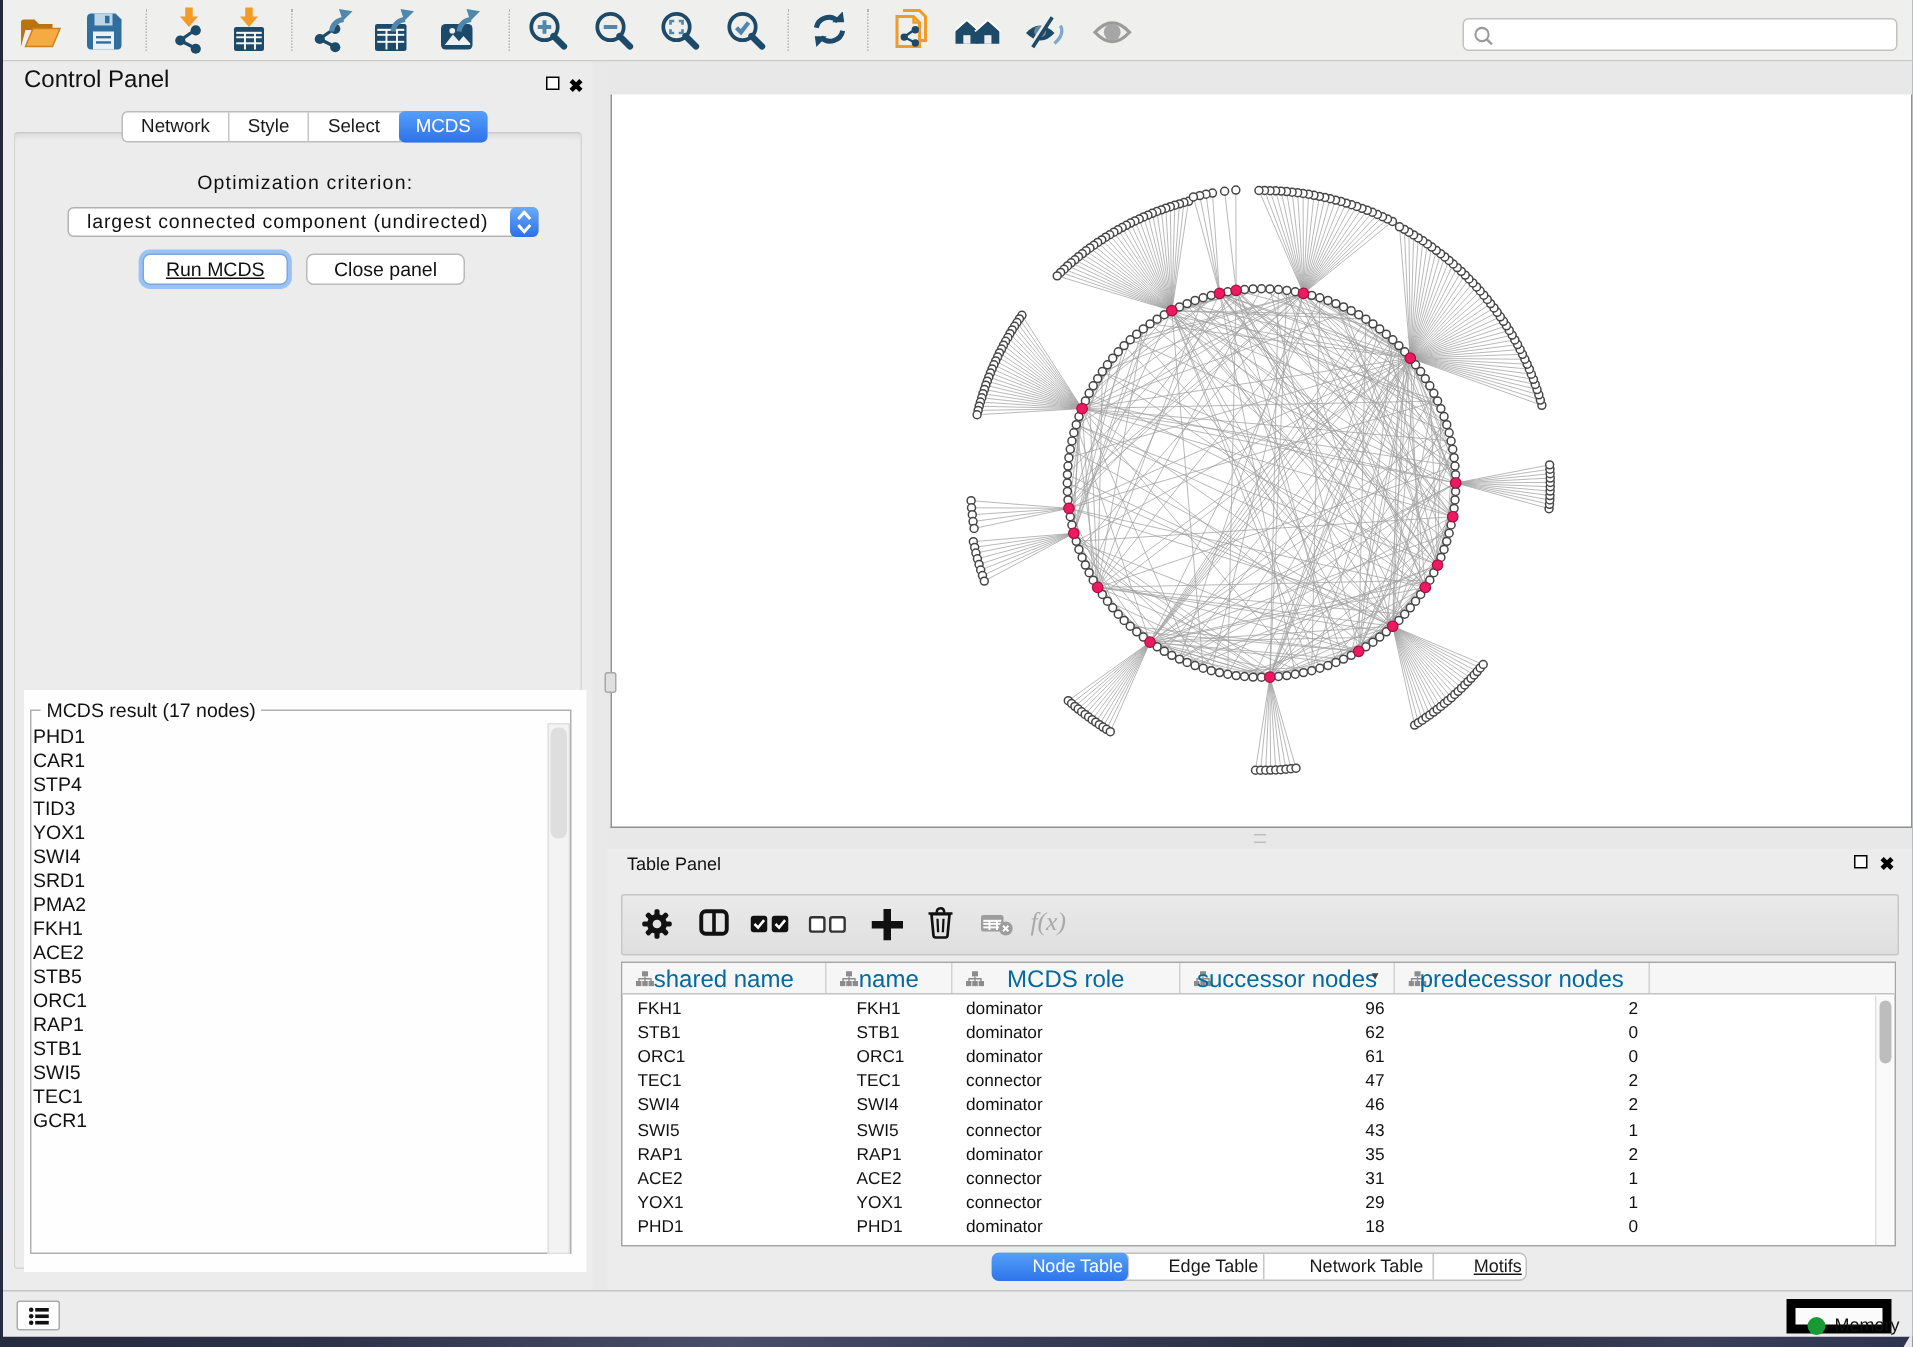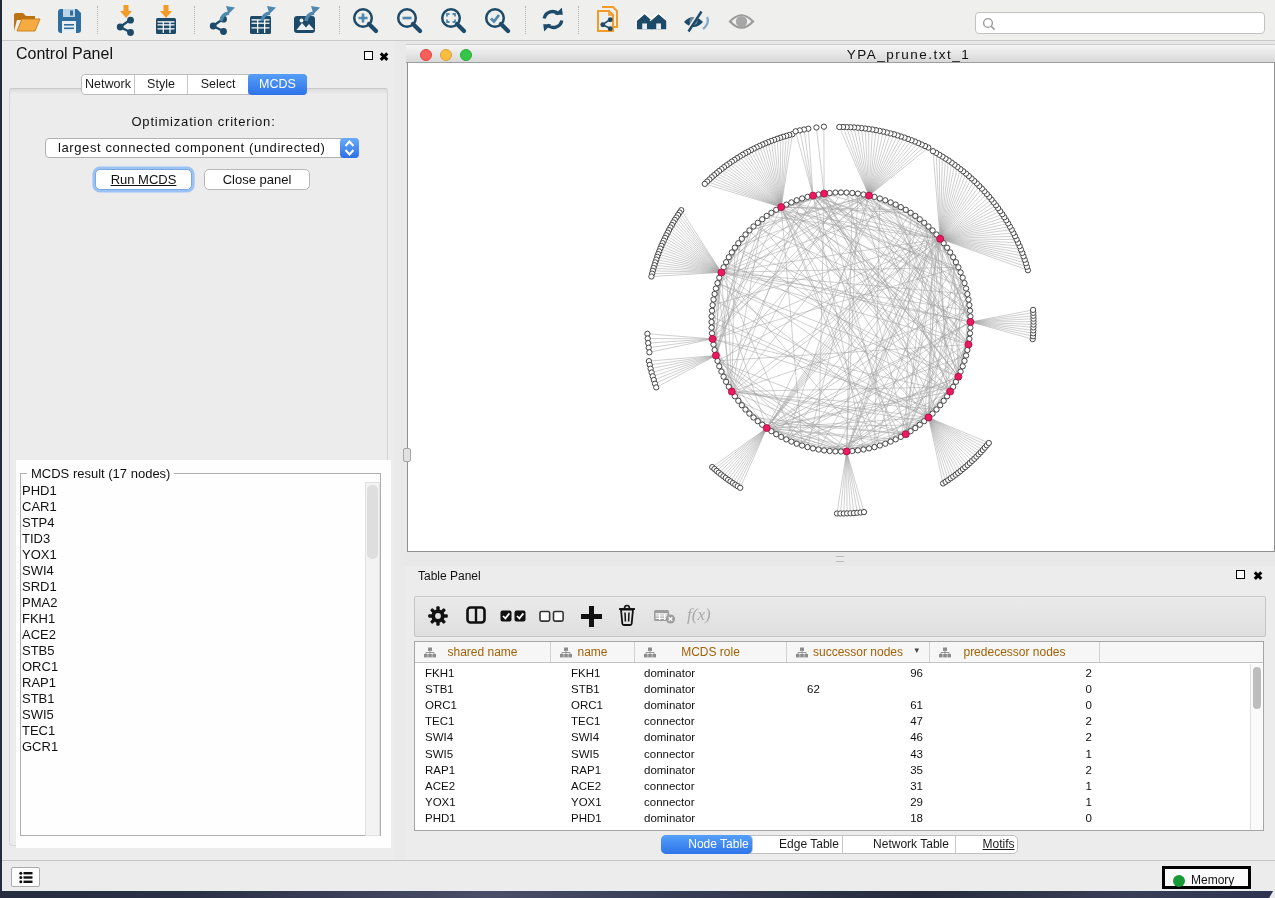--- a/index.html
+++ b/index.html
@@ -64,36 +64,36 @@
   border-left:1px solid #909090; border-right:1px solid #909090; border-bottom:1px solid #909090; }
 
 
 #tpanel { left:405px; top:566px; width:870px; height:294px; background:#ececec; }
 #tpanel .ptitle { position:absolute; left:13px; top:3px; font-size:12px; color:#111; }
 #ttoolbar { position:absolute; left:9px; top:30px; width:852px; height:41px;
   background:linear-gradient(#eaeaea,#dfdfdf); border:1px solid #c6c6c6; border-radius:2px; }
 #ttable { position:absolute; left:9px; top:75px; width:850px; height:190px; background:#fff; border:1px solid #a5a5a5; }
 #thead { position:absolute; left:0; top:0; width:848px; height:21px; background:#f6f6f6; border-bottom:1px solid #c4c4c4; }
 #thead .hcell { position:absolute; top:0; height:20px; border-right:1px solid #d2d2d2; }
-#thead .htxt { position:absolute; top:3px; width:100%; text-align:center; font-size:12px; color:#a16207; }
+#thead .htxt { position:absolute; top:3px; width:100%; text-align:center; font-size:16px; color:#0369a1; }
 .trow { position:absolute; font-size:11.5px; color:#111; height:16px; line-height:16px; }
 #tscroll { position:absolute; right:1px; top:22px; width:12px; height:166px; background:#fafafa; border-left:1px solid #e0e0e0; }
 #tthumb { position:absolute; left:2px; top:3px; width:8px; height:42px; background:#bdbdbd; border-radius:4px; }
 #ttabs { position:absolute; left:256px; top:269px; height:19px; display:flex;
   background:#fff; border:1px solid #c0c0c0; border-radius:5px; }
 #ttabs .tab { font-size:12px; color:#1a1a1a; text-align:center; line-height:17px; border-right:1px solid #c6c6c6;padding-left:24px; }
 #ttabs .tab:last-child { border-right:none;text-decoration:underline; }
 #ttabs .sel { background:linear-gradient(#55a0f9,#2e74ea); color:#fff; border-radius:5px; margin:-1px; line-height:19px; }
 
 
 #statusbar { left:2px; top:860px; width:1273px; height:31px; background:#ececec; border-top:1px solid #c6c6c6; }
 #listbtn { position:absolute; left:9px; top:6px; width:29px; height:20px; background:#fdfdfd;
   border:1px solid #ababab; border-radius:2px; }
-#membtn { position:absolute; left:1160px; top:5px; width:89px; height:23px; background:#fbfbfb;
-  border:3px solid #000000; }
+#membtn { position:absolute; left:1189px; top:5px; width:70px; height:23px; background:#fbfbfb;
+  border:6px solid #000000; }
 #membtn .dot { position:absolute; left:8px; top:5.5px; width:12px; height:12px; border-radius:50%; background:#179a33; }
 #membtn .txt { position:absolute; left:26px; top:4px; font-size:12px; color:#111; }
 </style>
 </head>
 <body>
 <div class="abs" id="chrome"></div>
 
 <div class="abs" id="toolbar">
     <svg class="ticon" style="left:8px;top:5px" width="32" height="32" viewBox="0 0 32 32">
       <path d="M4 26 V10 q0 -2 2 -2 h7 l3 3 h9 v4 h-18 z" fill="#b97312"></path>
@@ -222,21 +222,21 @@
         <line x1="9.2" y1="9.2" x2="12.6" y2="12.6" stroke="#9a9a9a" stroke-width="1.6"></line>
       </svg>
     </div>
   </div>
 
 <div class="abs" id="cpanel">
   <div class="ptitle">Control Panel</div>
   <div class="floatbox" style="left:362px;top:10px"></div>
   <div class="closex" style="left:377px;top:11px">✖</div>
   <div id="tabs">
-    <div class="tab" style="width:53px">Network</div>
+    <div class="tab" style="width:71px">Network</div>
     <div class="tab" style="width:53px">Style</div>
     <div class="tab" style="width:61px">Select</div>
     <div class="tab sel" style="width:59px">MCDS</div>
   </div>
   <div id="cbody"></div>
   <div id="combo">largest connected component (undirected)
     <div class="stepper"><svg width="19" height="20" viewBox="0 0 19 20">
       <path d="M5.5 8 l4 -4.5 l4 4.5" fill="none" stroke="#fff" stroke-width="2"></path>
       <path d="M5.5 12 l4 4.5 l4 -4.5" fill="none" stroke="#fff" stroke-width="2"></path>
         </svg></div>
@@ -269,26 +269,20 @@
           <div id="mthumb"></div>
         </div>
     </div>
   </div>
 </div>
 
 <div class="abs" id="vsplit"></div>
 <div class="abs" id="vgrip"></div>
 
 <div class="abs" id="netw">
-  <div id="nettitle">
-    <div class="tl" style="left:14px;background:#f85f58;border:0.5px solid #e0443e"></div>
-    <div class="tl" style="left:34px;background:#fcbc40;border:0.5px solid #e0a52e"></div>
-    <div class="tl" style="left:54px;background:#35c649;border:0.5px solid #23ad35"></div>
-    <div class="txt">YPA_prune.txt_1</div>
-  </div>
   <div id="canvas">
       <svg width="868" height="489" viewBox="0 0 868 489" style="position:absolute;left:0;top:0">
 <g stroke="#898989" stroke-width="0.5" opacity="0.8">
 <line x1="313.4" y1="209.4" x2="273.3" y2="147.2"></line>
 <line x1="313.4" y1="209.4" x2="271.6" y2="149.6"></line>
 <line x1="313.4" y1="209.4" x2="270.0" y2="152.0"></line>
 <line x1="313.4" y1="209.4" x2="268.4" y2="154.5"></line>
 <line x1="313.4" y1="209.4" x2="266.8" y2="156.9"></line>
 <line x1="313.4" y1="209.4" x2="265.3" y2="159.4"></line>
 <line x1="313.4" y1="209.4" x2="263.9" y2="162.0"></line>
@@ -1270,21 +1264,21 @@
         </div>
       </div>
       <div class="trow" style="left:10px;top:23px">FKH1</div>
       <div class="trow" style="left:156px;top:23px">FKH1</div>
       <div class="trow" style="left:229px;top:23px">dominator</div>
       <div class="trow" style="left:372px;width:136px;text-align:right;top:23px">96</div>
       <div class="trow" style="left:515px;width:162px;text-align:right;top:23px">2</div>
       <div class="trow" style="left:10px;top:39px">STB1</div>
       <div class="trow" style="left:156px;top:39px">STB1</div>
       <div class="trow" style="left:229px;top:39px">dominator</div>
-      <div class="trow" style="left:392px;width:136px;top:39px">62</div>
+      <div class="trow" style="left:372px;width:136px;text-align:right;top:39px">62</div>
       <div class="trow" style="left:515px;width:162px;text-align:right;top:39px">0</div>
       <div class="trow" style="left:10px;top:55px">ORC1</div>
       <div class="trow" style="left:156px;top:55px">ORC1</div>
       <div class="trow" style="left:229px;top:55px">dominator</div>
       <div class="trow" style="left:372px;width:136px;text-align:right;top:55px">61</div>
       <div class="trow" style="left:515px;width:162px;text-align:right;top:55px">0</div>
       <div class="trow" style="left:10px;top:71px">TEC1</div>
       <div class="trow" style="left:156px;top:71px">TEC1</div>
       <div class="trow" style="left:229px;top:71px">connector</div>
       <div class="trow" style="left:372px;width:136px;text-align:right;top:71px">47</div>

